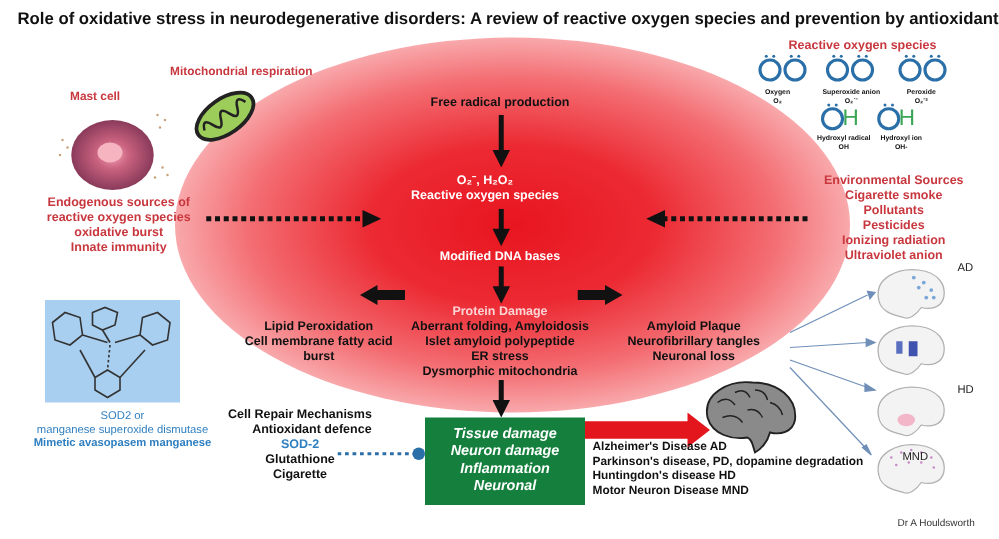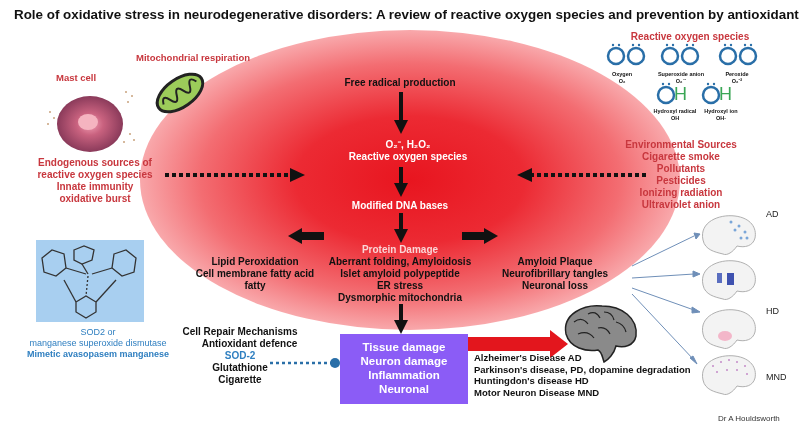--- a/index.html
+++ b/index.html
@@ -6,21 +6,21 @@
   body{width:799px;height:431px;position:relative;overflow:hidden;background:#ffffff;font-family:"Liberation Sans",sans-serif;}
   .abs{position:absolute;}
   .glow{position:absolute;left:140px;top:30px;width:540px;height:300px;border-radius:50%;
     background:radial-gradient(ellipse at center,#e8151f 0%,#ec2a33 30%,#f36d72 55%,#fbc4c6 78%,rgba(255,255,255,0) 100%);}
   .title{left:14px;top:7px;font-size:13.4px;font-weight:bold;color:#111;white-space:nowrap;}
   .red-lbl{color:#c8373e;font-weight:bold;text-align:center;}
   .blk{color:#111;font-weight:bold;text-align:center;}
   .wht{color:#fff;font-weight:bold;text-align:center;}
   .blue{color:#2f7fc0;text-align:center;}
   .line{display:block;white-space:nowrap;}
-  .tissue{left:340px;top:334px;width:128px;height:70px;background:#8b5cf6;}
+  .tissue{left:340px;top:334px;width:128px;height:70px;background:#15803d;font-style:italic;}
   .small{font-size:9.5px;}
 </style>
 </head>
 <body>
 
 <div class="glow"></div>
 
 <div class="abs title">Role of oxidative stress in neurodegenerative disorders: A review of reactive oxygen species and prevention by antioxidants</div>
 
 <div class="abs red-lbl small" style="left:56px;top:72px;">Mast cell</div>
@@ -51,39 +51,39 @@
 <svg class="abs" style="left:150px;top:68px;" width="60" height="50">
   <g transform="rotate(-35 30 25)">
     <ellipse cx="30" cy="25" rx="26" ry="14" fill="#9ccc5a" stroke="#222" stroke-width="3"></ellipse>
     <path d="M10 25 q4 -10 8 0 t8 0 t8 0 t8 0 t8 0" fill="none" stroke="#222" stroke-width="2"></path>
   </g>
 </svg>
 
 <div class="abs red-lbl" style="left:20px;top:157px;width:150px;font-size:10px;line-height:12px;">
   <span class="line">Endogenous sources of</span>
   <span class="line">reactive oxygen species</span>
+  <span class="line">oxidative burst</span>
   <span class="line">Innate immunity</span>
-  <span class="line">oxidative burst</span>
 </div>
 
 <svg class="abs" style="left:160px;top:165px;" width="150" height="20">
   <line x1="5" y1="10" x2="132" y2="10" stroke="#111" stroke-width="4" stroke-dasharray="4 3"></line>
   <polygon points="130,3 145,10 130,17" fill="#111"></polygon>
 </svg>
 <svg class="abs" style="left:512px;top:165px;" width="140" height="20">
   <line x1="18" y1="10" x2="135" y2="10" stroke="#111" stroke-width="4" stroke-dasharray="4 3"></line>
   <polygon points="20,3 5,10 20,17" fill="#111"></polygon>
 </svg>
 
 <div class="abs blk" style="left:300px;top:77px;width:200px;font-size:10px;">Free radical production</div>
 <svg class="abs" style="left:394px;top:92px;" width="14" height="42">
   <rect x="5" y="0" width="4" height="30" fill="#111"></rect>
     <polygon points="0,28 14,28 7,42" fill="#111"></polygon>
 </svg>
-<div class="abs wht" style="left:308px;top:139px;width:200px;font-size:10px;line-height:12px;">
+<div class="abs wht" style="left:288px;top:139px;width:200px;font-size:10px;line-height:12px;">
   <span class="line">O₂⁻, H₂O₂</span>
   <span class="line">Reactive oxygen species</span>
 </div>
 <svg class="abs" style="left:394px;top:167px;" width="14" height="30">
   <rect x="5" y="0" width="4" height="18" fill="#111"></rect>
     <polygon points="0,16 14,16 7,30" fill="#111"></polygon>
 </svg>
 <div class="abs wht" style="left:300px;top:200px;width:200px;font-size:10px;">Modified DNA bases</div>
 <svg class="abs" style="left:394px;top:213px;" width="14" height="30">
   <rect x="5" y="0" width="4" height="18" fill="#111"></rect>
@@ -106,21 +106,21 @@
     <polygon points="14,0 0,8 14,16" fill="#111"></polygon>
 </svg>
 <svg class="abs" style="left:462px;top:228px;" width="36" height="16">
   <rect x="0" y="4" width="24" height="8" fill="#111"></rect>
     <polygon points="22,0 36,8 22,16" fill="#111"></polygon>
 </svg>
 
 <div class="abs blk" style="left:180px;top:256px;width:150px;font-size:10px;line-height:12px;">
   <span class="line">Lipid Peroxidation</span>
   <span class="line">Cell membrane fatty acid</span>
-  <span class="line">fatty</span>
+  <span class="line">burst</span>
 </div>
 
 <div class="abs blk" style="left:490px;top:256px;width:130px;font-size:10px;line-height:12px;">
   <span class="line">Amyloid Plaque</span>
   <span class="line">Neurofibrillary tangles</span>
   <span class="line">Neuronal loss</span>
 </div>
 
 <div class="abs red-lbl" style="left:620px;top:31px;width:140px;font-size:10px;">Reactive oxygen species</div>
 <svg class="abs" style="left:600px;top:42px;" width="190" height="80">
@@ -169,21 +169,21 @@
 </div>
 <div class="abs blk" style="left:650px;top:108px;width:50px;font-size:5.5px;line-height:7px;">
   <span class="line">Hydroxyl radical</span>
   <span class="line">OH</span>
 </div>
 <div class="abs blk" style="left:696px;top:108px;width:50px;font-size:5.5px;line-height:7px;">
   <span class="line">Hydroxyl ion</span>
   <span class="line">OH-</span>
 </div>
 
-<div class="abs red-lbl" style="left:606px;top:139px;width:150px;font-size:10px;line-height:12px;">
+<div class="abs red-lbl" style="left:640px;top:139px;width:150px;font-size:10px;line-height:12px;">
   <span class="line">Environmental Sources</span>
   <span class="line">Cigarette smoke</span>
   <span class="line">Pollutants</span>
   <span class="line">Pesticides</span>
   <span class="line">Ionizing radiation</span>
   <span class="line">Ultraviolet anion</span>
 </div>
 
 <div class="abs" style="left:36px;top:240px;width:108px;height:82px;background:#a8cff0;">
   <svg width="108" height="82">
@@ -287,15 +287,15 @@
       <circle cx="48" cy="14" r="1"></circle>
       <circle cx="20" cy="20" r="1"></circle>
       <circle cx="30" cy="18" r="1"></circle>
       <circle cx="40" cy="18" r="1"></circle>
       <circle cx="50" cy="22" r="1"></circle>
     </g>
 </svg>
 <div class="abs" style="left:766px;top:209px;font-size:9px;color:#222;">AD</div>
 <div class="abs" style="left:766px;top:276px;font-size:9px;color:#222;margin-left:44px;">PD</div>
 <div class="abs" style="left:766px;top:306px;font-size:9px;color:#222;">HD</div>
-<div class="abs" style="left:766px;top:360px;font-size:9px;color:#222;margin-top:12px;">MND</div>
+<div class="abs" style="left:722px;top:360px;font-size:9px;color:#222;">MND</div>
 
 <div class="abs" style="left:718px;top:414px;font-size:8px;color:#333;">Dr A Houldsworth</div>
 
 </body></html>

